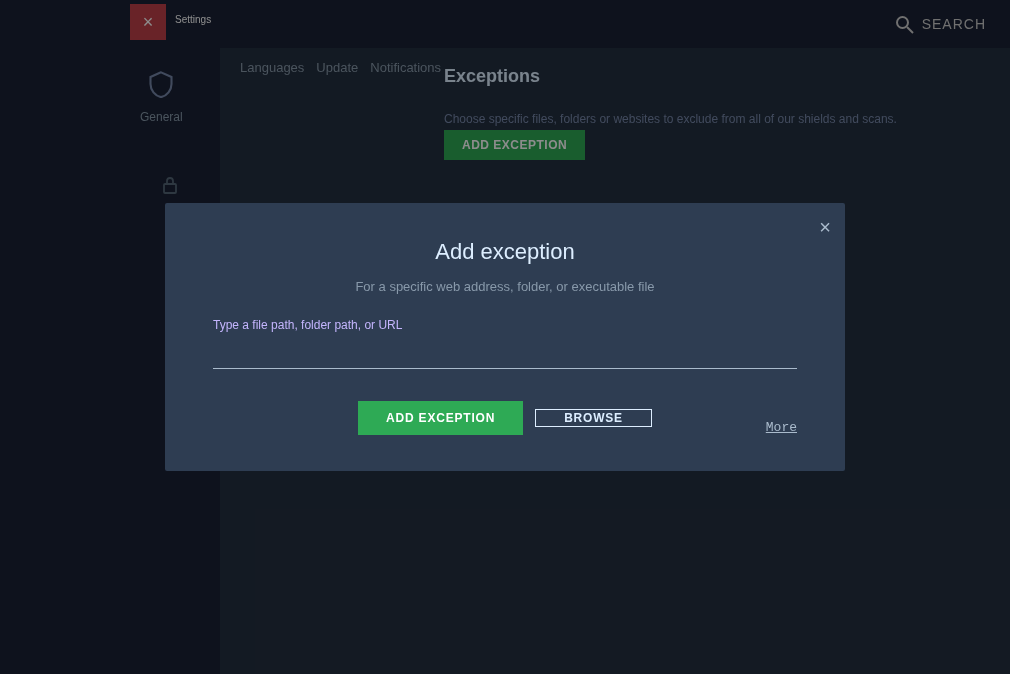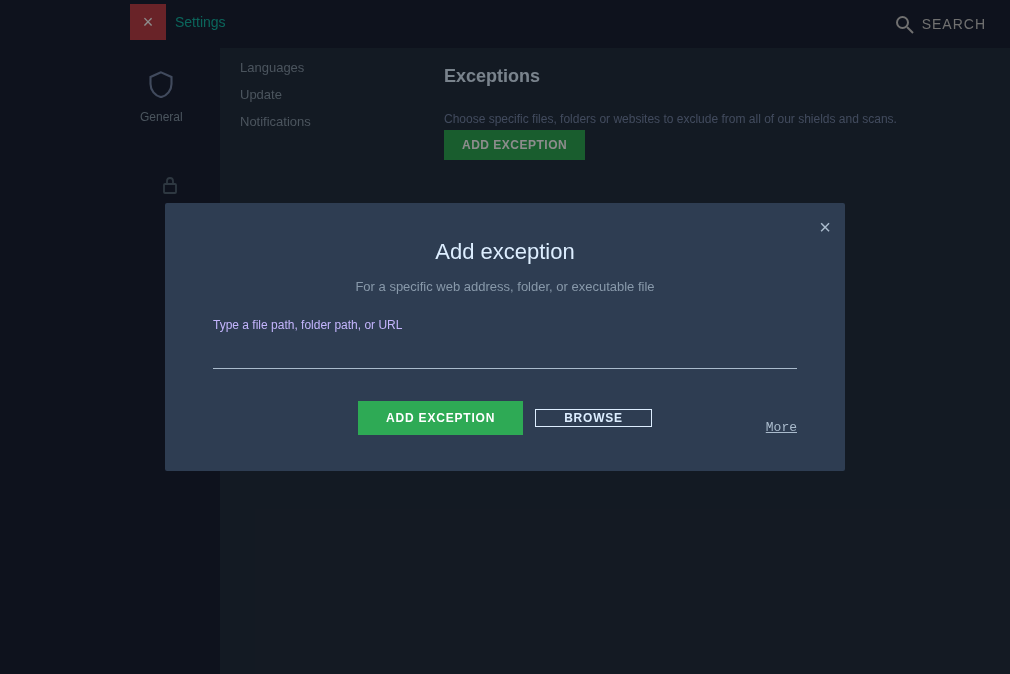--- a/index.html
+++ b/index.html
@@ -65,22 +65,22 @@
       cursor: pointer;
       display: flex; align-items: center; justify-content: center;
       color: white;
       font-size: 18px;
       z-index: 2;
     }
 
     .settings-label {
       position: absolute;
       top: 14px; left: 175px;
-      color: #14b8a6;
-      font-size: 14px;
+      color: #ffffff;
+      font-size: 10px;
       z-index: 2;
     }
 
     .sidebar-item-general {
       position: absolute;
       top: 70px; left: 140px;
       display: flex;
       flex-direction: column;
       align-items: center;
       color: #8899aa;
@@ -93,21 +93,21 @@
       width: 28px; height: 28px;
       display: flex; align-items: center; justify-content: center;
     }
 
     
     .side-menu {
       position: absolute;
       top: 60px; left: 240px;
       z-index: 1;
       display: flex;
-      flex-direction: column;
+      flex-direction: row;
       gap: 12px;
     }
 
     .side-menu-item {
       color: #8899aa;
       font-size: 13px;
       cursor: pointer;
     }
 
     

